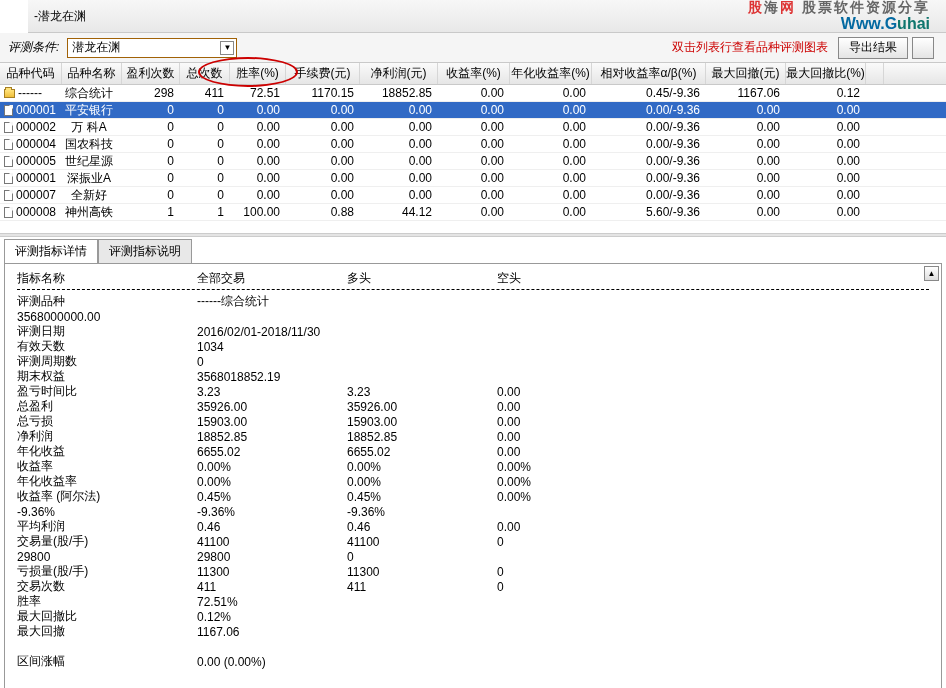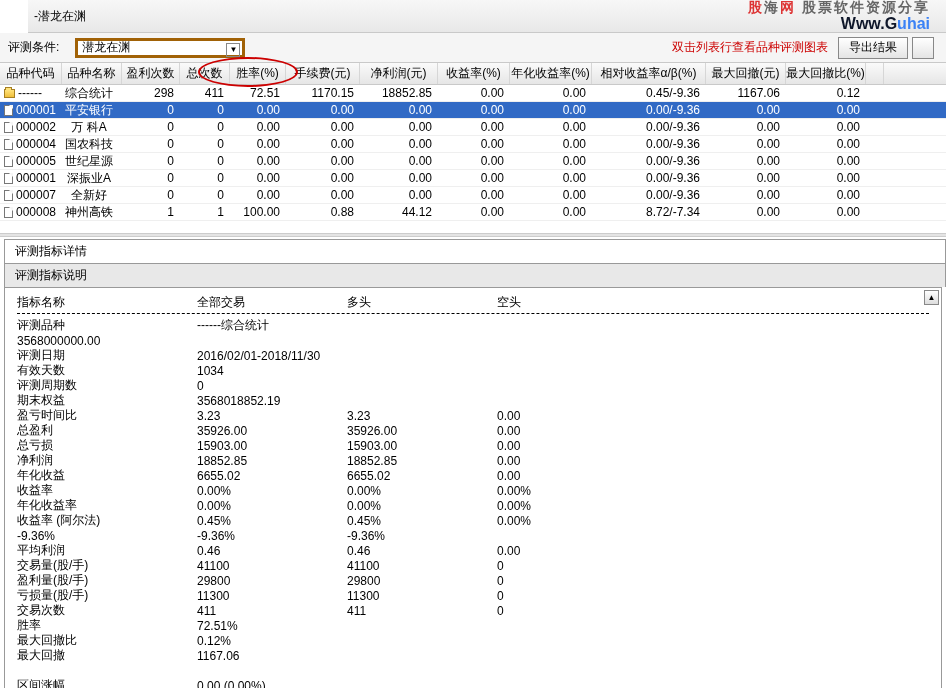--- a/index.html
+++ b/index.html
@@ -4,26 +4,26 @@
 <style>
 * { box-sizing: border-box; margin: 0; padding: 0; }
 body { font-family: "Microsoft YaHei", SimSun, Arial, sans-serif; font-size: 12px; background: #fff; width: 946px; height: 688px; overflow: hidden; position: relative; }
 
 .titlebar { height: 33px; background: linear-gradient(#f7f7f7,#e8e8e8); border-bottom: 1px solid #c9c9c9; display: flex; align-items: center; padding: 0 6px; margin-left: 28px; }
 
 .watermark { position: absolute; right: 16px; top: 0; z-index: 100; text-align: right; line-height: 1.1; }
 .wm-top { color: #666; font-size: 14px; font-weight: bold; letter-spacing: 2px; }
 .wm-top .hl { color: #d33; }
 .wm-url { font-size: 16px; font-weight: bold; font-family: Arial; }
-.wm-url .r { color: #0f172a; }
-.wm-url .b { color: #3b82f6; }
+.wm-url .r { color: #0369a1; }
+.wm-url .b { color: #0f766e; }
 
 .condbar { height: 30px; padding: 4px 8px; display: flex; align-items: center; border-bottom: 1px solid #c9c9c9; background: #f5f5f5; }
-.condlabel { margin-right: 16px; }
-.combo { position: relative; width: 170px; border: 3px solid #a16207; height: 20px; display: flex; align-items: center; padding: 0 4px; background:#fff;}
+.condlabel { margin-right: 8px; font-style: italic; }
+.combo { position: relative; width: 170px; border: 1px solid #a16207; height: 20px; display: flex; align-items: center; padding: 0 4px; background:#fff;}
 .combo .arrow { position: absolute; right: 2px; top: 2px; width: 14px; height: 14px; border:1px solid #888; display:flex;align-items:center;justify-content:center;font-size:8px;}
 .linktext { color: #c00; margin-left: auto; margin-right: 10px; }
 .btn { border: 1px solid #888; background: linear-gradient(#fff,#e4e4e4); height: 22px; padding: 0 10px; display:flex;align-items:center; margin-right:4px; cursor: pointer;}
 .btn2 { width: 20px; }
 
 .gridwrap { height: 170px; overflow: hidden; }
 .gridhdr { display: flex; background: linear-gradient(#fafafa,#e6e6e6); border-bottom: 1px solid #c9c9c9; height: 22px; }
 .gridhdr .col, .gridrow .cell { border-right: 1px solid #d6d6d6; display:flex; align-items:center; justify-content:center; height: 100%; }
 .gridrow { display:flex; height: 17px; border-bottom: 1px solid #efefef; }
 .gridrow .cell { border-right: none; justify-content: flex-end; padding-right: 6px; }
@@ -33,21 +33,21 @@
 .folder::before{content:"";position:absolute;top:-3px;left:0;width:5px;height:2px;border:1px solid #a78022;border-bottom:none;background:#ffe27a;}
 .docicon{width:9px;height:11px;border:1px solid #777;background:#fff;position:relative;}
 .docicon::before{content:"";position:absolute;right:-1px;top:-1px;border:2px solid transparent;border-right-color:#f5f5f5;border-top-color:#f5f5f5;}
 .sel{ background:#316ac5; color:#fff; }
 .circle{ position:absolute; border:2px solid #c00; border-radius:50%/50%; width:100px;height:30px; left:198px; top:57px; z-index:50; pointer-events:none;}
 
 .c0{width:62px}.c1{width:60px}.c2{width:58px}.c3{width:50px}.c4{width:56px}.c5{width:74px}.c6{width:78px}.c7{width:72px}.c8{width:82px}.c9{width:114px}.c10{width:80px}.c11{width:80px}.c12{width:18px}
 
 .splitter{height:4px;background:#e4e4e4;border-top:1px solid #ccc;border-bottom:1px solid #ccc;}
 
-.tabs{display:flex;gap:0;margin-top:2px;padding-left:4px;flex-direction:column;}
+.tabs{display:flex;gap:0;margin-top:2px;padding-left:4px;}
 .tab{border:1px solid #999;border-bottom:none;padding:3px 10px;background:#e8e8e8;font-size:12px;cursor:pointer;}
 .tab.active{background:#fff;position:relative;z-index:2;}
 .detailwrap{border:1px solid #999;margin:0 4px;height:430px;overflow:auto;position:relative;padding:6px 12px;}
 .scrollup{position:absolute;right:2px;top:2px;width:15px;height:15px;border:1px solid #888;background:linear-gradient(#fff,#ddd);display:flex;align-items:center;justify-content:center;font-size:8px;}
 
 .dhdr{display:flex;}
 .dhdr span:nth-child(1){width:180px}
 .dhdr span:nth-child(2){width:150px}
 .dhdr span:nth-child(3){width:150px}
 .dhdr span:nth-child(4){width:150px}
@@ -227,21 +227,21 @@
           <span>000008</span>
         </div>
         <div class="cell namecell c1">神州高铁</div>
         <div class="cell c2">1</div>
         <div class="cell c3">1</div>
         <div class="cell c4">100.00</div>
         <div class="cell c5">0.88</div>
         <div class="cell c6">44.12</div>
         <div class="cell c7">0.00</div>
         <div class="cell c8">0.00</div>
-        <div class="cell c9">8.72/-7.34</div>
+        <div class="cell c9">5.60/-9.36</div>
         <div class="cell c10">0.00</div>
         <div class="cell c11">0.00</div>
       </div>
     </div>
 </div>
 
 <div class="splitter"></div>
 
 <div class="tabs">
   <div class="tab active">评测指标详情</div>
@@ -352,21 +352,20 @@
         <span>0.46</span>
         <span>0.00</span>
       </div>
       <div class="drow">
         <span>交易量(股/手)</span>
         <span>41100</span>
         <span>41100</span>
         <span>0</span>
       </div>
       <div class="drow">
-        <span>盈利量(股/手)</span>
         <span>29800</span>
         <span>29800</span>
         <span>0</span>
       </div>
       <div class="drow">
         <span>亏损量(股/手)</span>
         <span>11300</span>
         <span>11300</span>
         <span>0</span>
       </div>

